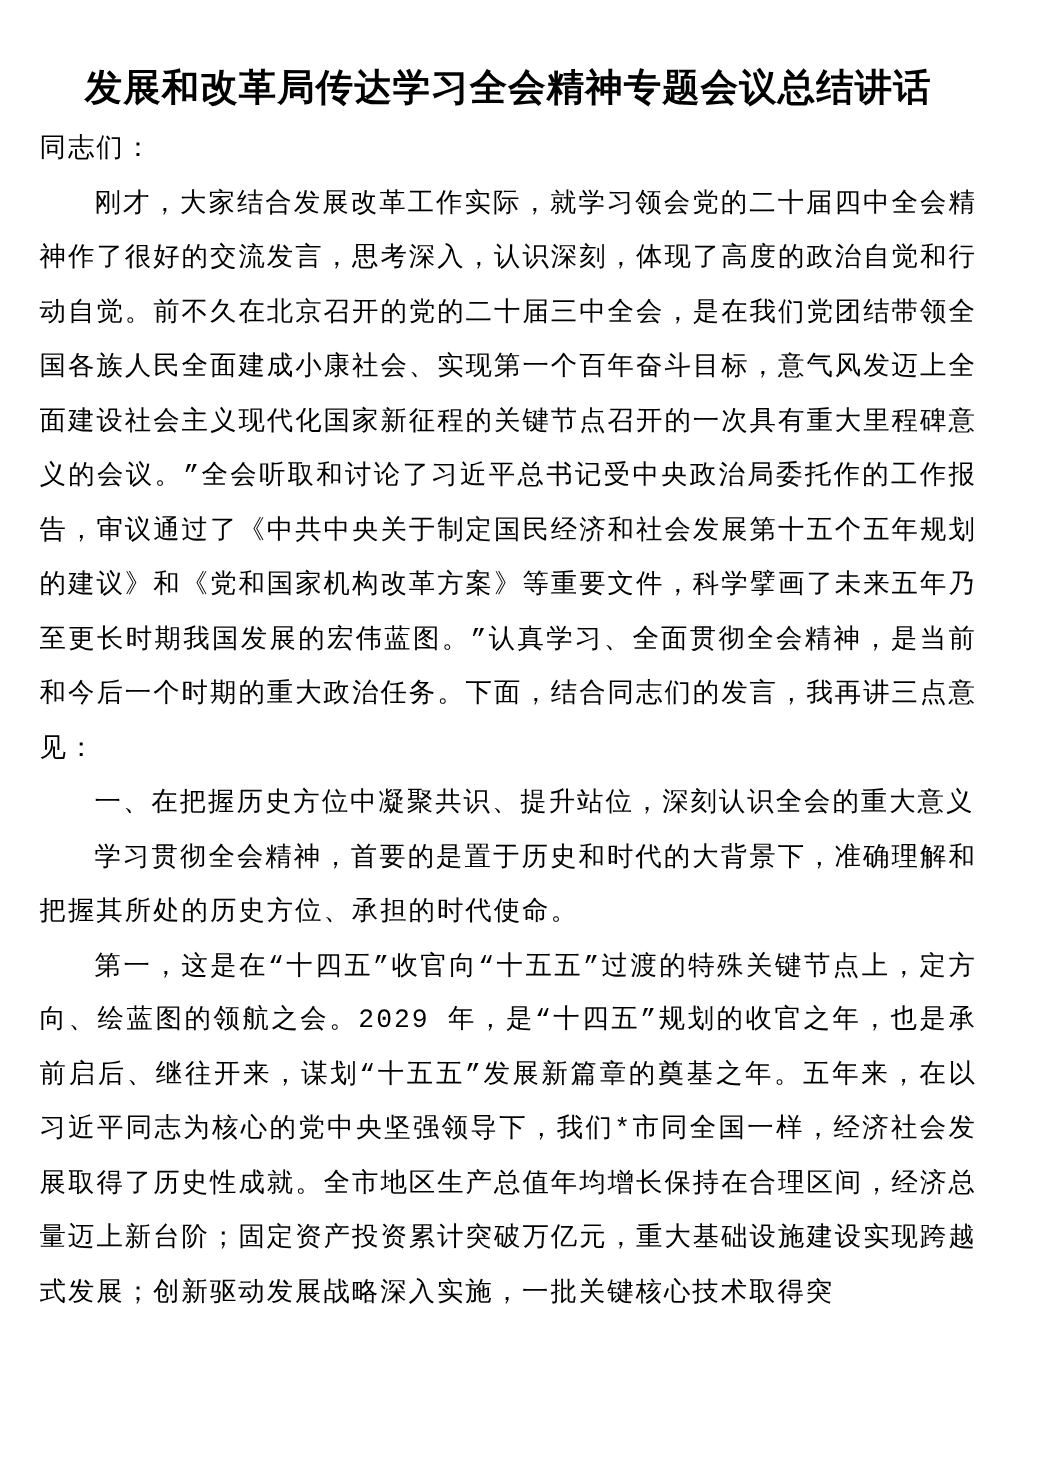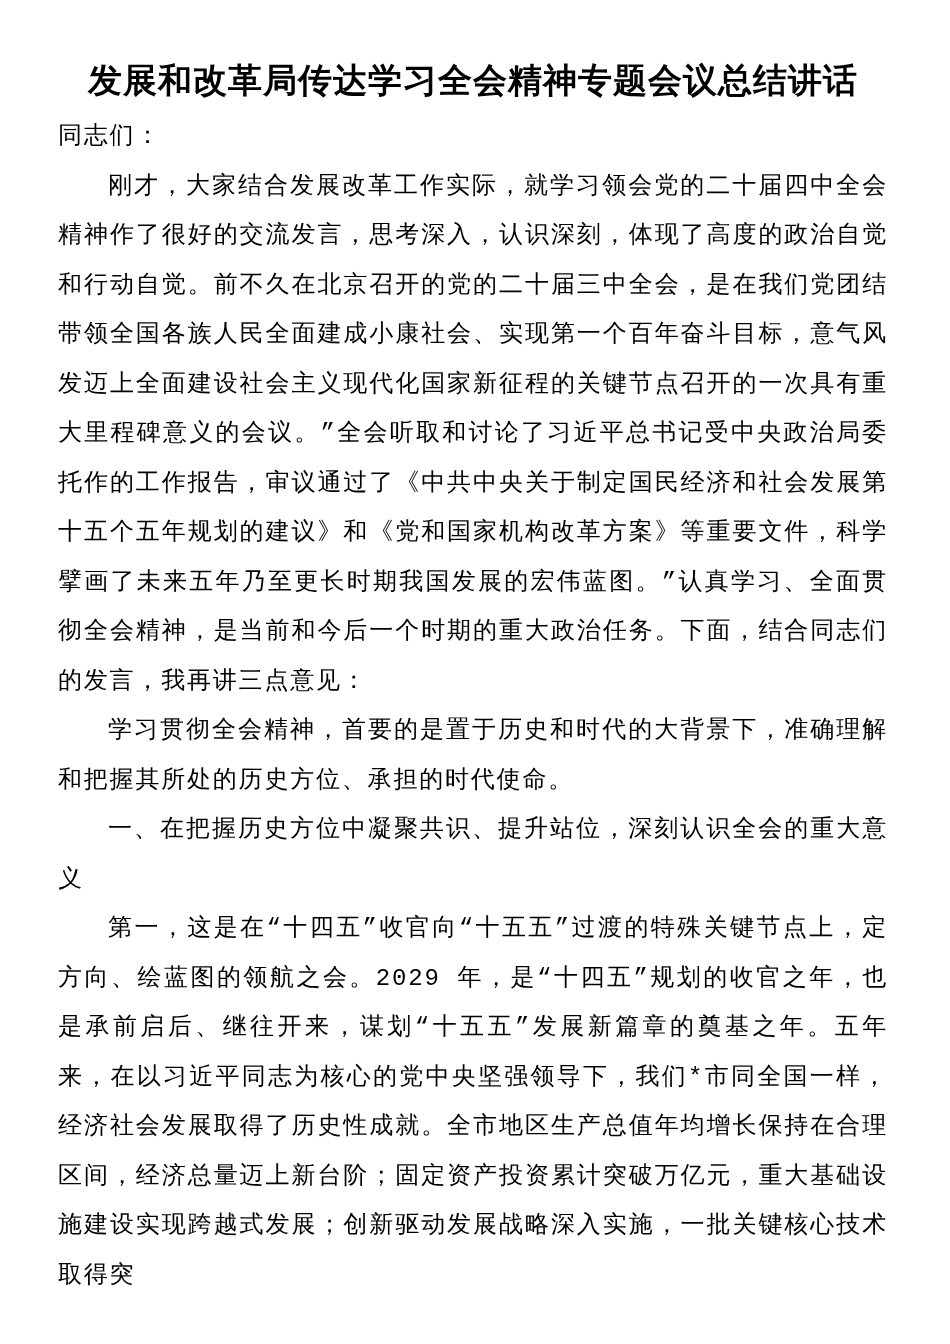--- a/index.html
+++ b/index.html
@@ -7,21 +7,21 @@
     margin: 0;
     padding: 0;
     background: #ffffff;
   }
   .page {
     position: relative;
     width: 950px;
     height: 1344px;
     background: #ffffff;
     color: #000000;
-    padding: 56px 62px 0 58px;
+    padding: 56px 62px 0 36px;
     overflow: hidden;
     font-family: "Liberation Sans", "DejaVu Sans", sans-serif;
   }
   .doc-title {
     margin: 0;
     font-size: 34px;
     font-weight: 700;
     line-height: 48px;
     text-align: center;
     letter-spacing: 1px;
@@ -50,19 +50,19 @@
 <body>
 
 <div class="page">
   <h1 class="doc-title">发展和改革局传达学习全会精神专题会议总结讲话</h1>
 
   <div class="doc-body">
     <p class="p-flush">同志们：</p>
 
     <p class="p-indent">刚才，大家结合发展改革工作实际，就学习领会党的二十届四中全会精神作了很好的交流发言，思考深入，认识深刻，体现了高度的政治自觉和行动自觉。前不久在北京召开的党的二十届三中全会，是在我们党团结带领全国各族人民全面建成小康社会、实现第一个百年奋斗目标，意气风发迈上全面建设社会主义现代化国家新征程的关键节点召开的一次具有重大里程碑意义的会议。”全会听取和讨论了习近平总书记受中央政治局委托作的工作报告，审议通过了《中共中央关于制定国民经济和社会发展第十五个五年规划的建议》和《党和国家机构改革方案》等重要文件，科学擘画了未来五年乃至更长时期我国发展的宏伟蓝图。”认真学习、全面贯彻全会精神，是当前和今后一个时期的重大政治任务。下面，结合同志们的发言，我再讲三点意见：</p>
 
+    <p class="p-indent">一、在把握历史方位中凝聚共识、提升站位，深刻认识全会的重大意义</p>
+
     <p class="p-indent">学习贯彻全会精神，首要的是置于历史和时代的大背景下，准确理解和把握其所处的历史方位、承担的时代使命。</p>
-
-    <p class="p-indent">一、在把握历史方位中凝聚共识、提升站位，深刻认识全会的重大意义</p>
 
     <p class="p-indent">第一，这是在“十四五”收官向“十五五”过渡的特殊关键节点上，定方向、绘蓝图的领航之会。2029 年，是“十四五”规划的收官之年，也是承前启后、继往开来，谋划“十五五”发展新篇章的奠基之年。五年来，在以习近平同志为核心的党中央坚强领导下，我们*市同全国一样，经济社会发展取得了历史性成就。全市地区生产总值年均增长保持在合理区间，经济总量迈上新台阶；固定资产投资累计突破万亿元，重大基础设施建设实现跨越式发展；创新驱动发展战略深入实施，一批关键核心技术取得突</p>
   </div>
 </div>
 
 </body></html>

